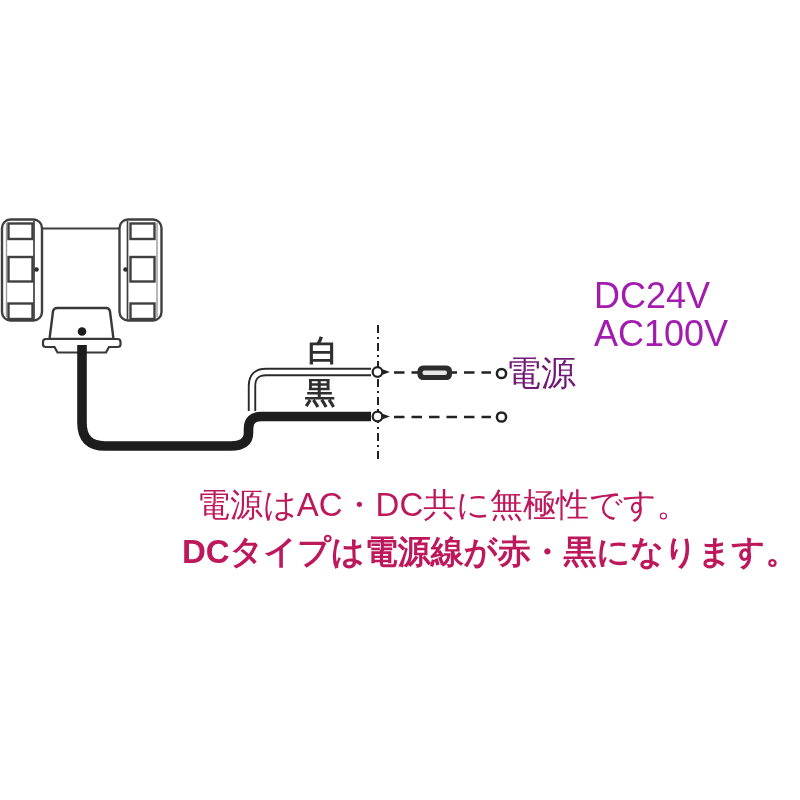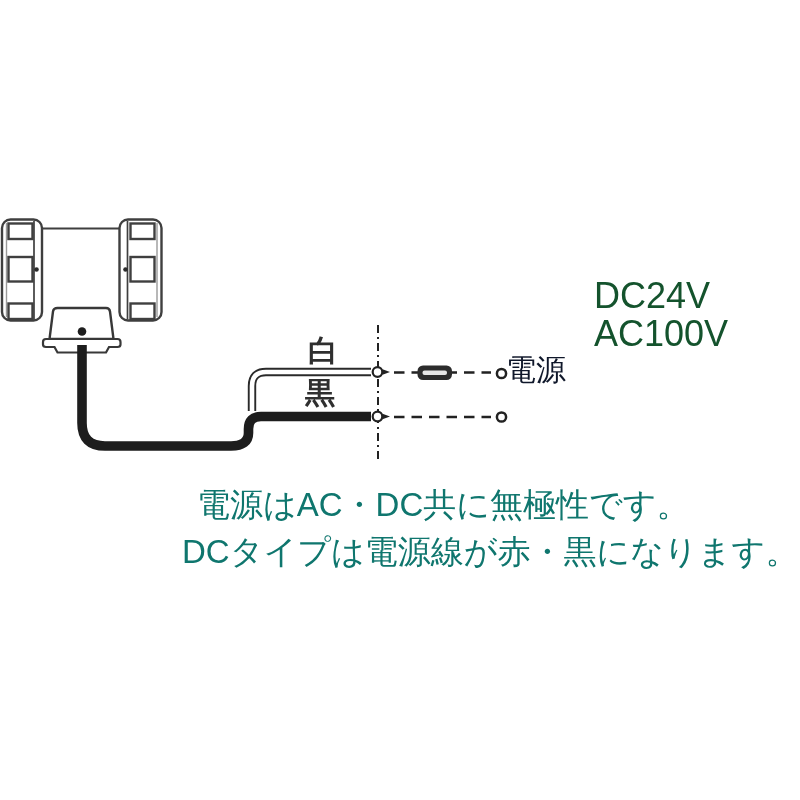--- a/index.html
+++ b/index.html
@@ -41,41 +41,41 @@
     left: 305px;
     top: 378px;
     width: 30px;
     text-align: center;
     font-size: 30px;
     font-weight: bold;
   }
   .power-label {
     left: 506px;
     top: 355px;
-    font-size: 30px;
-    color: #0f172a;
+    font-size: 35px;
+    color: #701a75;
   }
   .voltage-list {
     position: absolute;
     left: 594px;
     top: 277px;
     font-size: 36px;
     line-height: 38px;
-    color: #14532d;
+    color: #a21caf;
     white-space: nowrap;
   }
   .note {
     position: absolute;
     font-size: 33px;
-    color: #0f766e;
+    color: #be185d;
     white-space: nowrap;
     line-height: 1;
   }
   .note-1 { left: 197px; top: 488px; }
-  .note-2 { left: 182px; top: 535px; }
+  .note-2 { left: 182px; top: 535px; font-weight: bold; }
 </style>
 </head>
 <body>
 
 <div class="canvas">
 
   <svg class="artwork" viewBox="0 0 800 800" xmlns="http://www.w3.org/2000/svg">
 
     <g>
 

